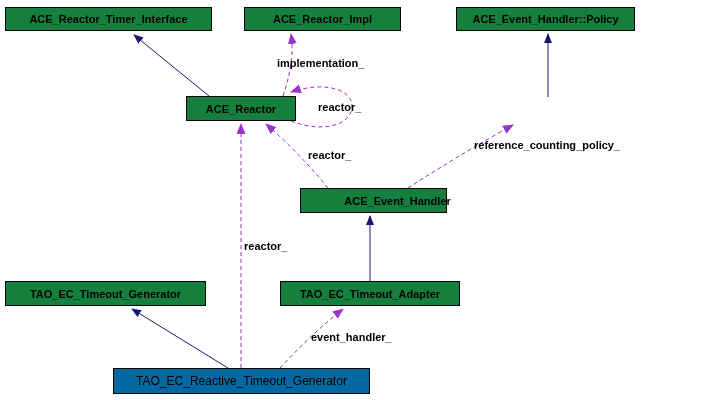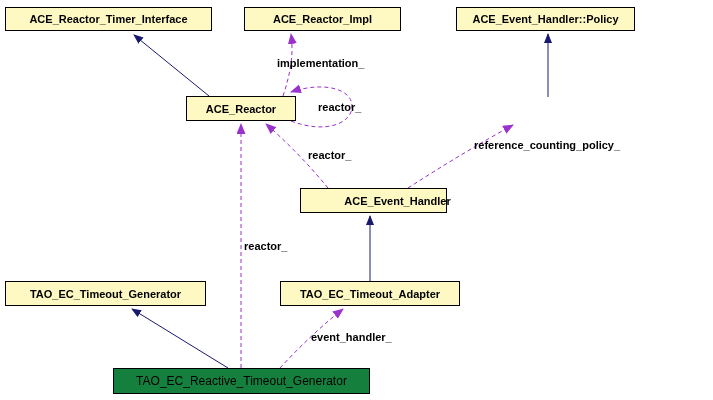--- a/index.html
+++ b/index.html
@@ -8,30 +8,30 @@
     width:713px;height:400px;
     background:#ffffff;
     font-family:"Liberation Sans","DejaVu Sans",sans-serif;
     overflow:hidden;
   }
   #edges{position:absolute;left:0;top:0;width:713px;height:400px;}
   .node{
     position:absolute;
     box-sizing:border-box;
     border:1px solid #000000;
-    background:#fef9c3;
+    background:#15803d;
     color:#000000;
     font-size:11px;
     font-weight:bold;
     display:flex;align-items:center;justify-content:center;
     white-space:nowrap;
     cursor:pointer;
   }
   .node.highlight{
-    background:#15803d;
+    background:#0369a1;
     font-weight:normal;
     font-size:12px;
   }
   .edge-label{
     position:absolute;
     color:#000000;
     font-size:11px;
     font-weight:bold;
     white-space:nowrap;
   }

